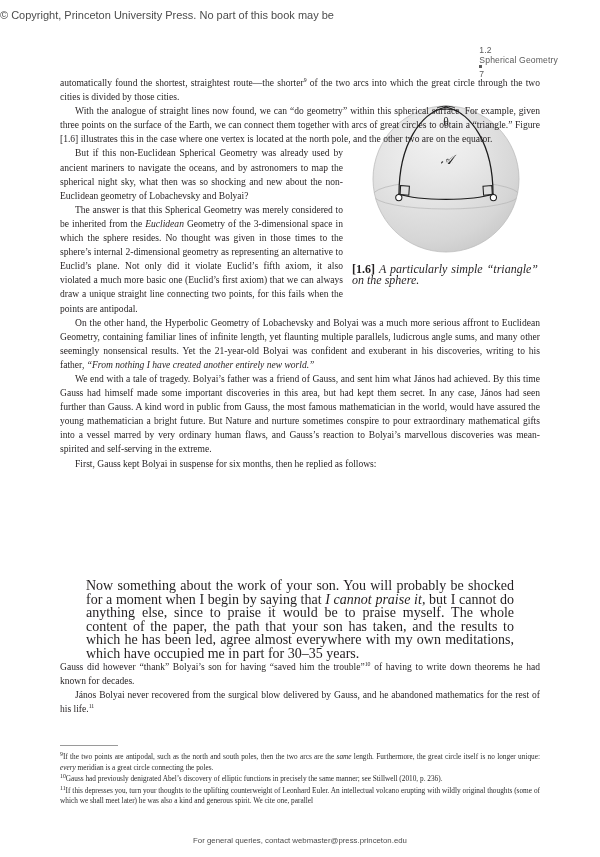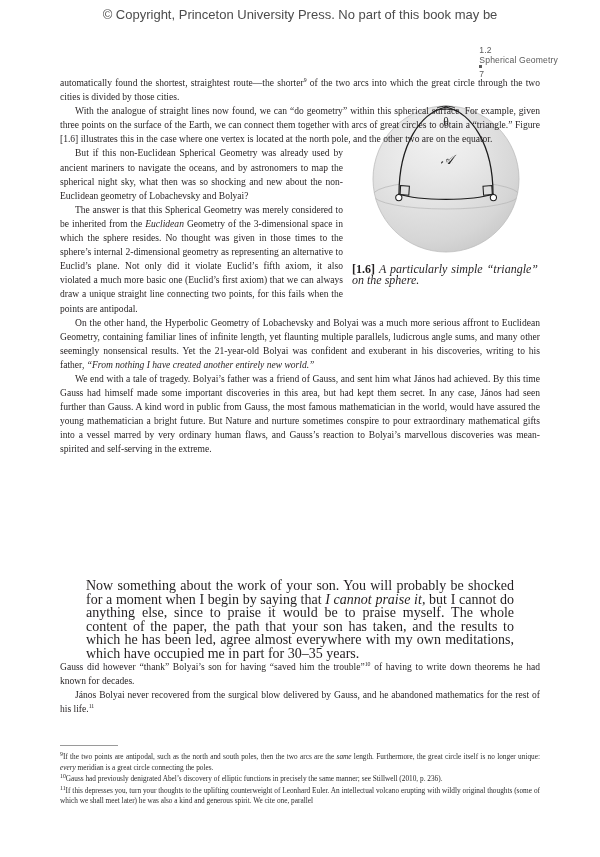--- a/index.html
+++ b/index.html
@@ -22,23 +22,23 @@
     width: 600px;
     height: 857px;
   }
 
   
   .copyright {
     position: absolute;
     left: 0;
     top: 9px;
     width: 600px;
-    text-align: center;
+    text-align: left;
     font-family: "Liberation Sans", sans-serif;
-    font-size: 13px;
+    font-size: 11px;
     line-height: 12.6px;
     color: #4c4c4c;
   }
   .copyright div { white-space: nowrap; }
 
   
   .runhead {
     position: absolute;
     right: 53px;
     top: 45px;
@@ -232,32 +232,34 @@
 
     <div class="wrap-col">
       <p class="ind">But if this non-Euclidean Spherical Geometry was already used by ancient mariners to navigate the oceans, and by astronomers to map the spherical night sky, what then was so shocking and new about the non-Euclidean geometry of Lobachevsky and Bolyai?</p>
       <p class="ind"><span>The answer is that this Spherical Geometry was merely considered to be inherited from the </span><i>Euclidean</i><span> Geometry of the 3-dimensional space in which the sphere resides. No thought was given in those times to the sphere’s internal 2-dimensional geometry as representing an alternative to Euclid’s plane. Not only did it violate Euclid’s fifth axiom, it also violated a much more basic one (Euclid’s first axiom) that we can always draw a unique straight line connecting two points, for this fails when the points are antipodal.</span></p>
     </div>
 
     <p class="ind"><span>On the other hand, the Hyperbolic Geometry of Lobachevsky and Bolyai was a much more serious affront to Euclidean Geometry, containing familiar lines of infinite length, yet flaunting multiple parallels, ludicrous angle sums, and many other seemingly nonsensical results. Yet the 21-year-old Bolyai was confident and exuberant in his discoveries, writing to his father, </span><i>“From nothing I have created another entirely new world.”</i></p>
 
     <p class="ind">We end with a tale of tragedy. Bolyai’s father was a friend of Gauss, and sent him what János had achieved. By this time Gauss had himself made some important discoveries in this area, but had kept them secret. In any case, János had seen further than Gauss. A kind word in public from Gauss, the most famous mathematician in the world, would have assured the young mathematician a bright future. But Nature and nurture sometimes conspire to pour extraordinary mathematical gifts into a vessel marred by very ordinary human flaws, and Gauss’s reaction to Bolyai’s marvellous discoveries was mean-spirited and self-serving in the extreme.</p>
 
+    <p class="ind">First, Gauss kept Bolyai in suspense for six months, then he replied as follows:</p>
   </div>
 
   <div class="quote">
     <p><span>Now something about the work of your son. You will probably be shocked for a moment when I begin by saying that </span><i>I cannot praise it</i><span>, but I cannot do anything else, since to praise it would be to praise myself. The whole content of the paper, the path that your son has taken, and the results to which he has been led, agree almost everywhere with my own meditations, which have occupied me in part for 30–35 years.</span></p>
   </div>
 
   <div class="body-col" style="top:660px;">
     <p><span>Gauss did however “thank” Bolyai’s son for having “saved him the trouble”</span><sup>10</sup><span> of having to write down theorems he had known for decades.</span></p>
     <p class="ind"><span>János Bolyai never recovered from the surgical blow delivered by Gauss, and he abandoned mathematics for the rest of his life.</span><sup>11</sup></p>
   </div>
 
   <div class="fnrule"></div>
   <div class="footnotes">
     <p><sup>9</sup><span>If the two points are antipodal, such as the north and south poles, then the two arcs are the </span><i>same</i><span> length. Furthermore, the great circle itself is no longer unique: </span><i>every</i><span> meridian is a great circle connecting the poles.</span></p>
     <p><sup>10</sup><span>Gauss had previously denigrated Abel’s discovery of elliptic functions in precisely the same manner; see Stillwell (2010, p. 236).</span></p>
     <p><sup>11</sup><span>If this depresses you, turn your thoughts to the uplifting counterweight of Leonhard Euler. An intellectual volcano erupting with wildly original thoughts (some of which we shall meet later) he was also a kind and generous spirit. We cite one, parallel</span></p>
   </div>
 
+  <div class="footer">For general queries, contact webmaster@press.princeton.edu</div>
 
 </div>
 
 </body></html>

